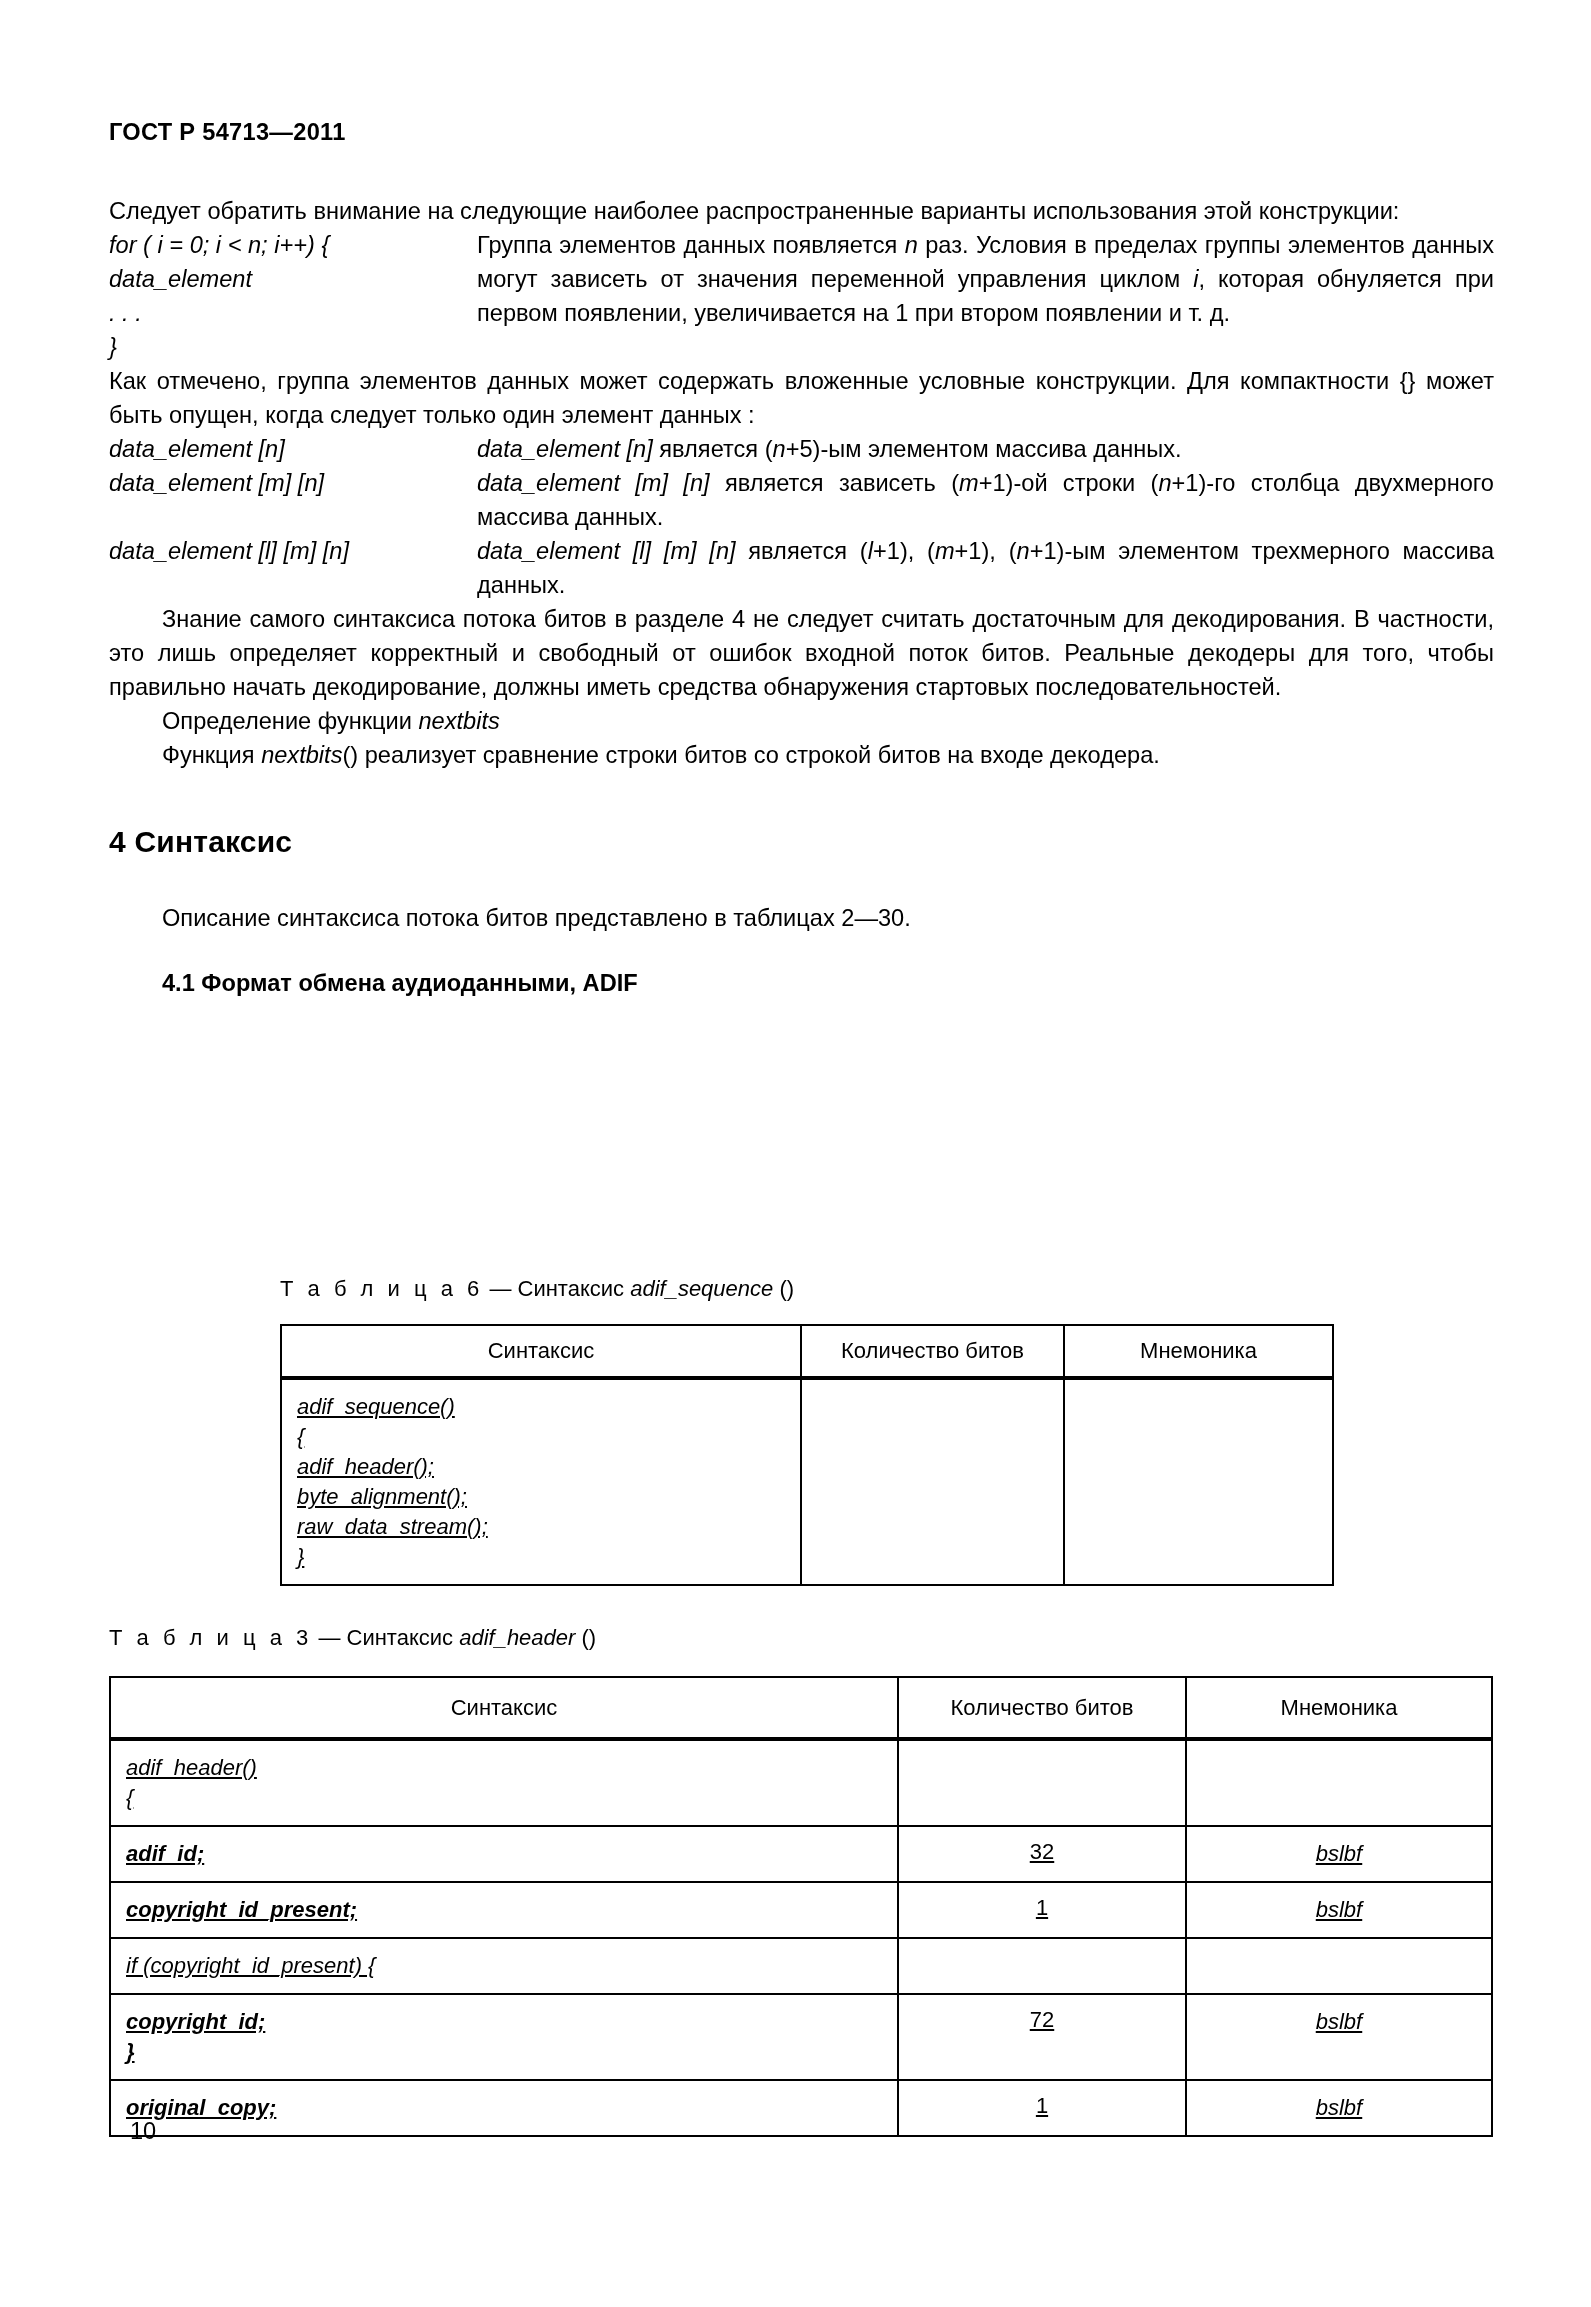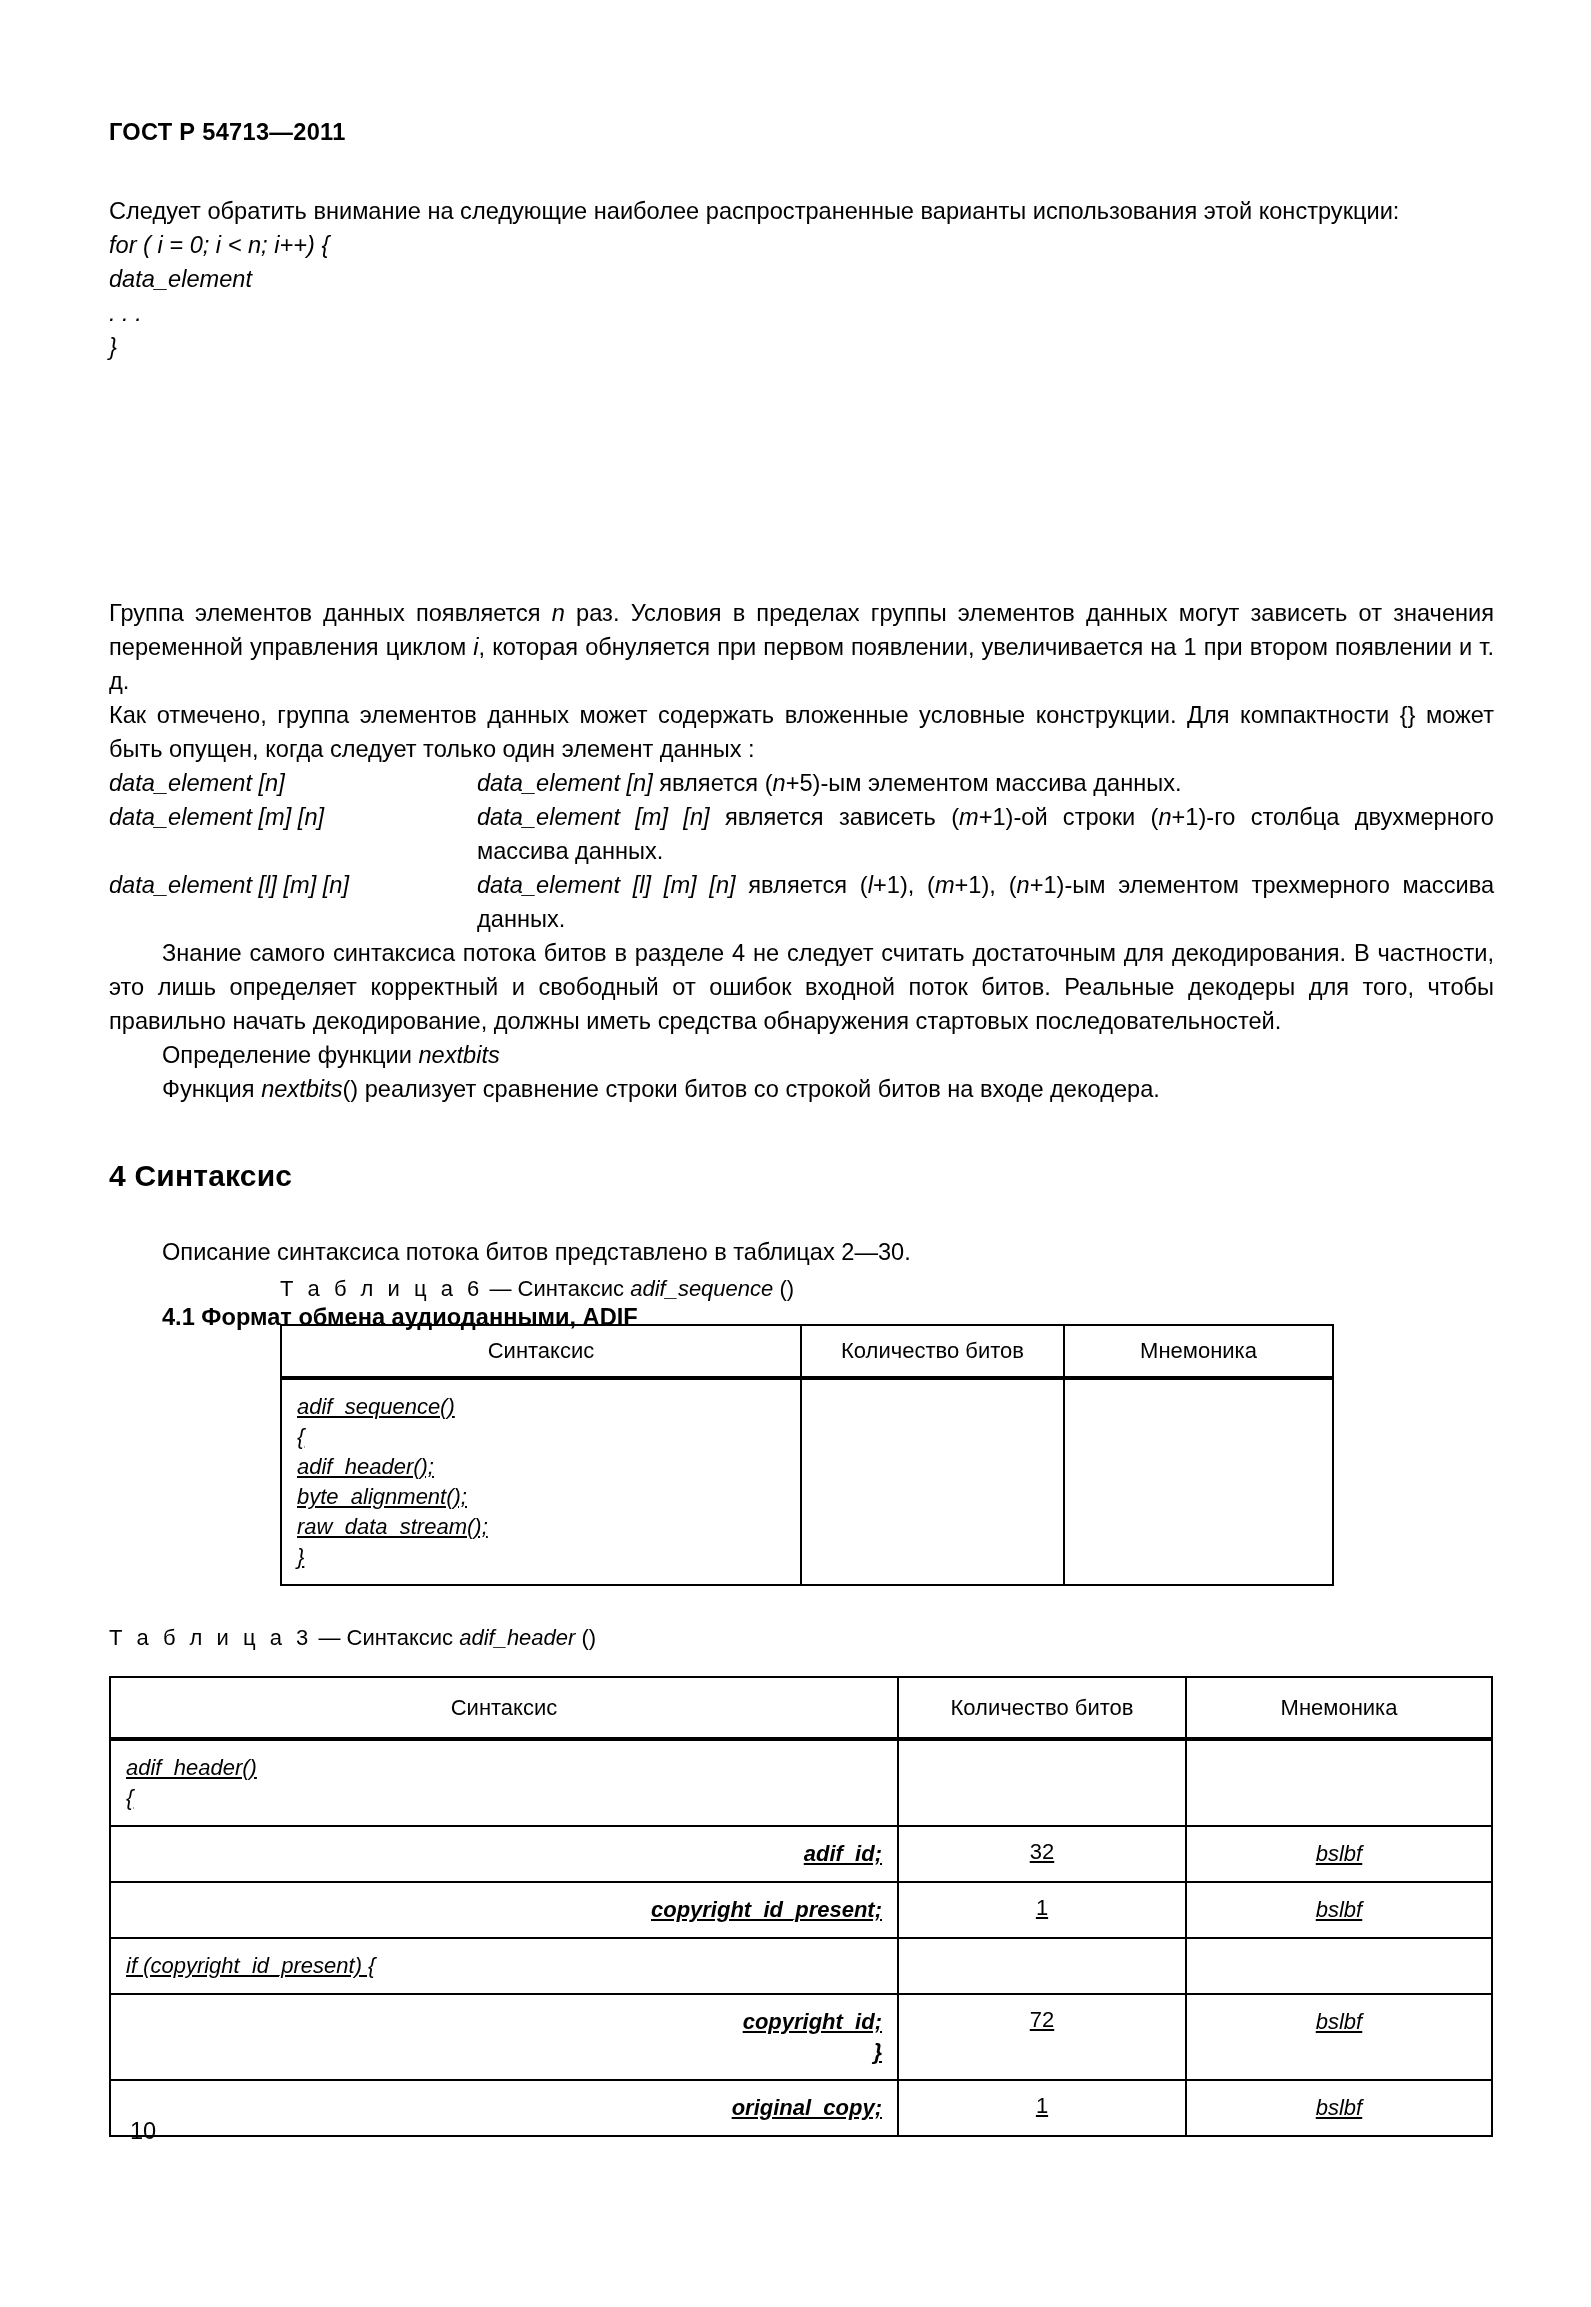--- a/index.html
+++ b/index.html
@@ -117,21 +117,21 @@
   }
   table.syntax thead tr th { border-bottom-width: 4px; }
   table.syntax tbody tr:first-child td { border-top-width: 2px; }
   .cellpad { padding: 12px 15px; text-decoration: underline; }
   .cellpad.mid { text-align: center; }
   .code {
     font-style: italic;
     white-space: pre-line;
     line-height: 30px;
   }
-  .code.bold { font-weight: bold; text-align: right; }
+  .code.bold { font-weight: bold; }
 
   
   #table-2 {
     position: absolute;
     left: 280px;
     top: 1274px;
     width: 1052px;
   }
   #table-2 table.syntax { width: 1052px; }
   #table-2 col.c1 { width: 520px; }
@@ -166,21 +166,21 @@
 <body>
 
 <div class="page">
 
   <div class="running-head">ГОСТ Р 54713—2011</div>
 
   <div class="content">
 
     <p class="body">Следует обратить внимание на следующие наиболее распространенные варианты использования этой конструкции:</p>
 
-    <div class="defrow" style="margin-top:0px;flex-direction:column;">
+    <div class="defrow" style="margin-top:0px;">
       <div class="term codeterm">for ( i = 0; i &lt; n; i++) {
 data_element
 . . .
 }</div>
       <div class="desc">
         <span>Группа элементов данных появляется </span><span class="i">n</span><span> раз. Условия в пределах группы элементов данных могут зависеть от значения переменной управления циклом </span><span class="i">i</span><span>, которая обнуляется при первом появлении, увеличивается на 1 при втором появлении и т. д.</span>
       </div>
     </div>
 
     <p class="body">Как отмечено, группа элементов данных может содержать вложенные условные конструкции. Для компактности {} может быть опущен, когда следует только один элемент данных :</p>

